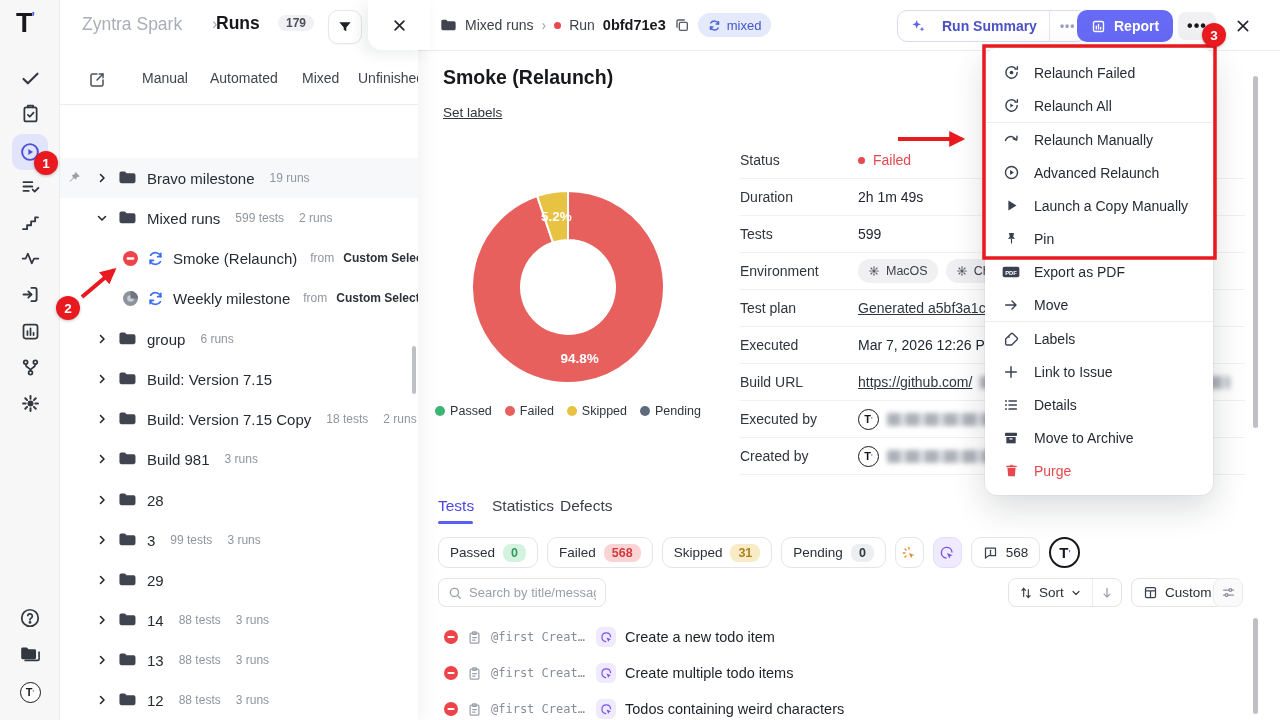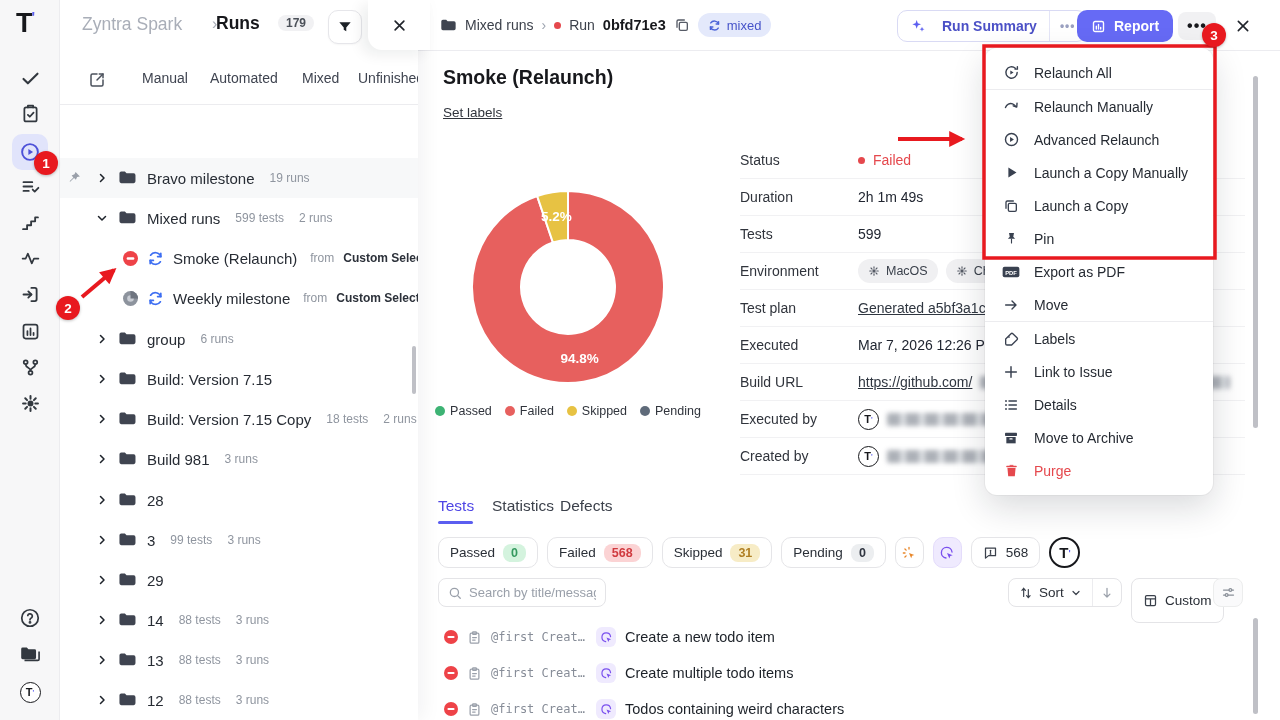--- a/index.html
+++ b/index.html
@@ -86,21 +86,21 @@
   .b-yellow{background:#f7ecc6;color:#b07f23}
   .b-gray{background:#eceef0;color:#303540}
   .bigT{width:31px;height:31px;border-radius:50%;border:2px solid #17181c;background:#fff;display:flex;align-items:center;justify-content:center;font-weight:800;font-size:15px;color:#17181c}
   .bigT i{font-style:normal;color:#5b5ef0;font-size:9px;vertical-align:top}
   .search{position:absolute;left:438px;top:578px;width:168px;height:29px;border:1px solid #e4e4e7;border-radius:8px;display:flex;align-items:center;gap:7px;padding:0 9px;color:#9aa0aa}
   .search input{border:none;outline:none;width:100%;font-size:13px;font-family:"Liberation Sans",sans-serif;color:#2a2f37}
   .search input::placeholder{color:#9aa0aa}
   .sortbtn{position:absolute;left:1008px;top:578px;height:29px;display:flex;align-items:stretch;border:1px solid #e4e4e7;border-radius:8px;background:#fff}
   .sortbtn .s1{display:flex;align-items:center;gap:6px;padding:0 10px;font-size:13.5px;color:#2a2f37}
   .sortbtn .s2{display:flex;align-items:center;padding:0 7px;border-left:1px solid #ececef;color:#9aa0aa}
-  .custombtn{position:absolute;left:1131px;top:578px;height:45px;display:flex;align-items:center;gap:7px;padding:0 11px;border:1px solid #e4e4e7;border-radius:8px;background:#fff;font-size:13.5px;color:#2a2f37}
+  .custombtn{position:absolute;left:1131px;top:578px;height:29px;display:flex;align-items:center;gap:7px;padding:0 11px;border:1px solid #e4e4e7;border-radius:8px;background:#fff;font-size:13.5px;color:#2a2f37}
   .slidersbtn{position:absolute;left:1213px;top:578px;width:30px;height:29px;border:1px solid #eceded;border-radius:8px;background:#fafafb;display:flex;align-items:center;justify-content:center;color:#8a9099}
   .testrow{position:absolute;left:444px;height:30px;display:flex;align-items:center;gap:9px}
   .testrow .tag{font-family:"DejaVu Sans Mono",monospace;font-size:12px;color:#878d98;width:96px;flex:none}
   .testrow .ttl{font-size:14.5px;color:#1c2128}
   .pui{width:20px;height:20px;border-radius:6px;background:#efeafe;display:flex;align-items:center;justify-content:center;color:#7a51ee}
 
   
   .menu{position:absolute;left:985px;top:48px;width:228px;background:#fff;border-radius:12px;box-shadow:0 12px 34px rgba(20,22,35,.16),0 0 0 1px rgba(20,22,35,.04);padding:8px 0;z-index:20}
   .mrow{display:flex;align-items:center;gap:14px;height:33px;padding:0 17px;font-size:14px;color:#262b33;cursor:pointer}
   .mrow .mi{width:18px;height:18px;color:#394150;display:flex;align-items:center;justify-content:center}
@@ -706,20 +706,30 @@
 
 <div class="scroll-thumb" style="left:1253px;top:76px;width:5px;height:352px"></div>
 <div class="scroll-thumb" style="left:1253px;top:618px;width:5px;height:96px"></div>
 
 <div class="menu">
   <div class="mrow">
       <span class="mi">
         <svg width="17" height="17" viewBox="0 0 24 24" fill="none" stroke="currentColor" stroke-width="2" stroke-linecap="round">
           <path d="M20 12a8 8 0 1 1-2.6-5.9"></path>
           <path d="M20.3 3.8v3.4h-3.4"></path>
+          <circle cx="12" cy="12" r="2.6" fill="currentColor" stroke="none"></circle>
+        </svg>
+      </span>
+      <span>Relaunch Failed</span>
+    </div>
+  <div class="mrow">
+      <span class="mi">
+        <svg width="17" height="17" viewBox="0 0 24 24" fill="none" stroke="currentColor" stroke-width="2" stroke-linecap="round">
+          <path d="M20 12a8 8 0 1 1-2.6-5.9"></path>
+          <path d="M20.3 3.8v3.4h-3.4"></path>
           <path d="M10.3 9.3l4.6 2.7-4.6 2.7z" fill="currentColor" stroke="none"></path>
         </svg>
       </span>
       <span>Relaunch All</span>
     </div>
   <div class="mdiv"></div>
   <div class="mrow">
       <span class="mi">
         <svg width="17" height="17" viewBox="0 0 24 24" fill="none" stroke="currentColor" stroke-width="2" stroke-linecap="round" stroke-linejoin="round">
           <path d="M3.5 13.5c1.6-4.5 6-6.8 10-5.3 2 .75 3.6 2.2 4.8 3.9"></path>
@@ -737,29 +747,20 @@
       </span>
       <span>Advanced Relaunch</span>
     </div>
   <div class="mrow">
       <span class="mi">
         <svg width="15" height="15" viewBox="0 0 24 24" fill="currentColor">
           <path d="M7 4l13 8-13 8z"></path>
         </svg>
       </span>
       <span>Launch a Copy Manually</span>
-    </div>
-  <div class="mrow">
-      <span class="mi">
-        <svg width="16" height="16" viewBox="0 0 24 24" fill="none" stroke="currentColor" stroke-width="2" stroke-linecap="round">
-          <rect x="8" y="8" width="12" height="12" rx="2"></rect>
-          <path d="M4.5 15.5v-9a2 2 0 0 1 2-2h9"></path>
-        </svg>
-      </span>
-      <span>Launch a Copy</span>
     </div>
   <div class="mrow">
       <span class="mi">
         <svg width="15" height="15" viewBox="0 0 24 24" fill="currentColor">
           <path d="M8 3h8l-1.2 6 3 3.5H6.2l3-3.5z"></path>
           <rect x="11.1" y="12" width="1.8" height="8" rx="0.9"></rect>
         </svg>
       </span>
       <span>Pin</span>
     </div>

